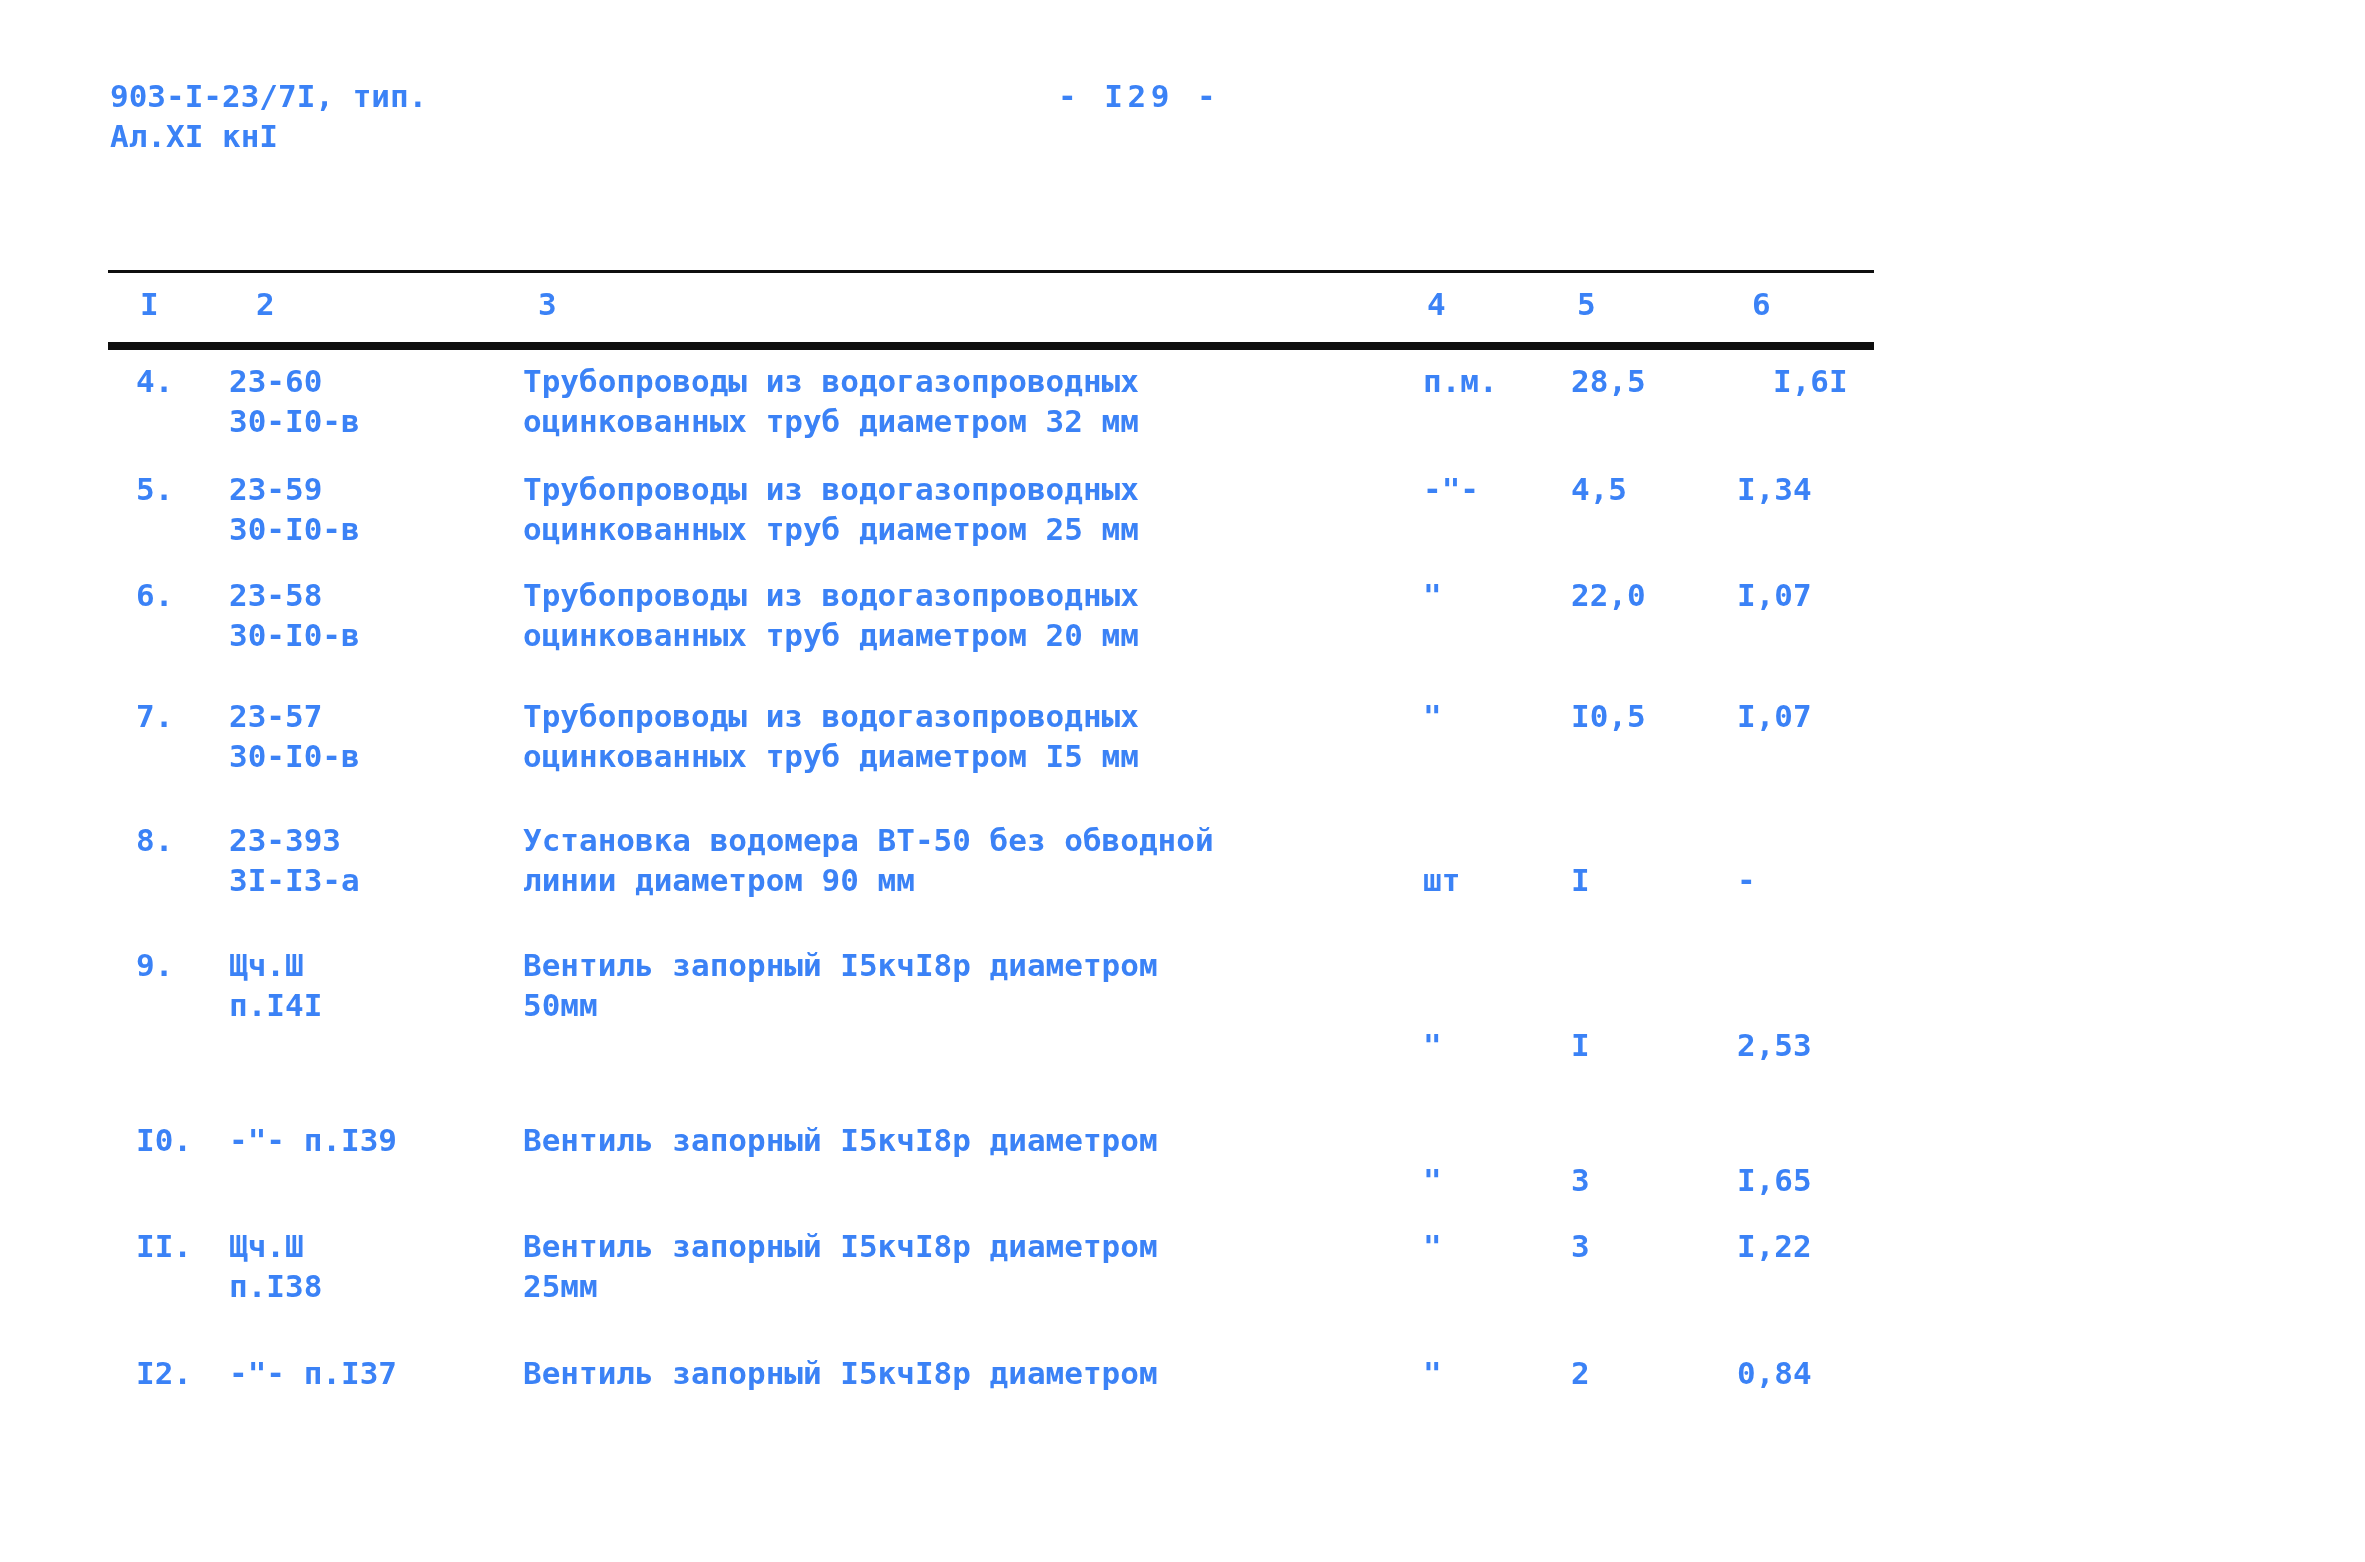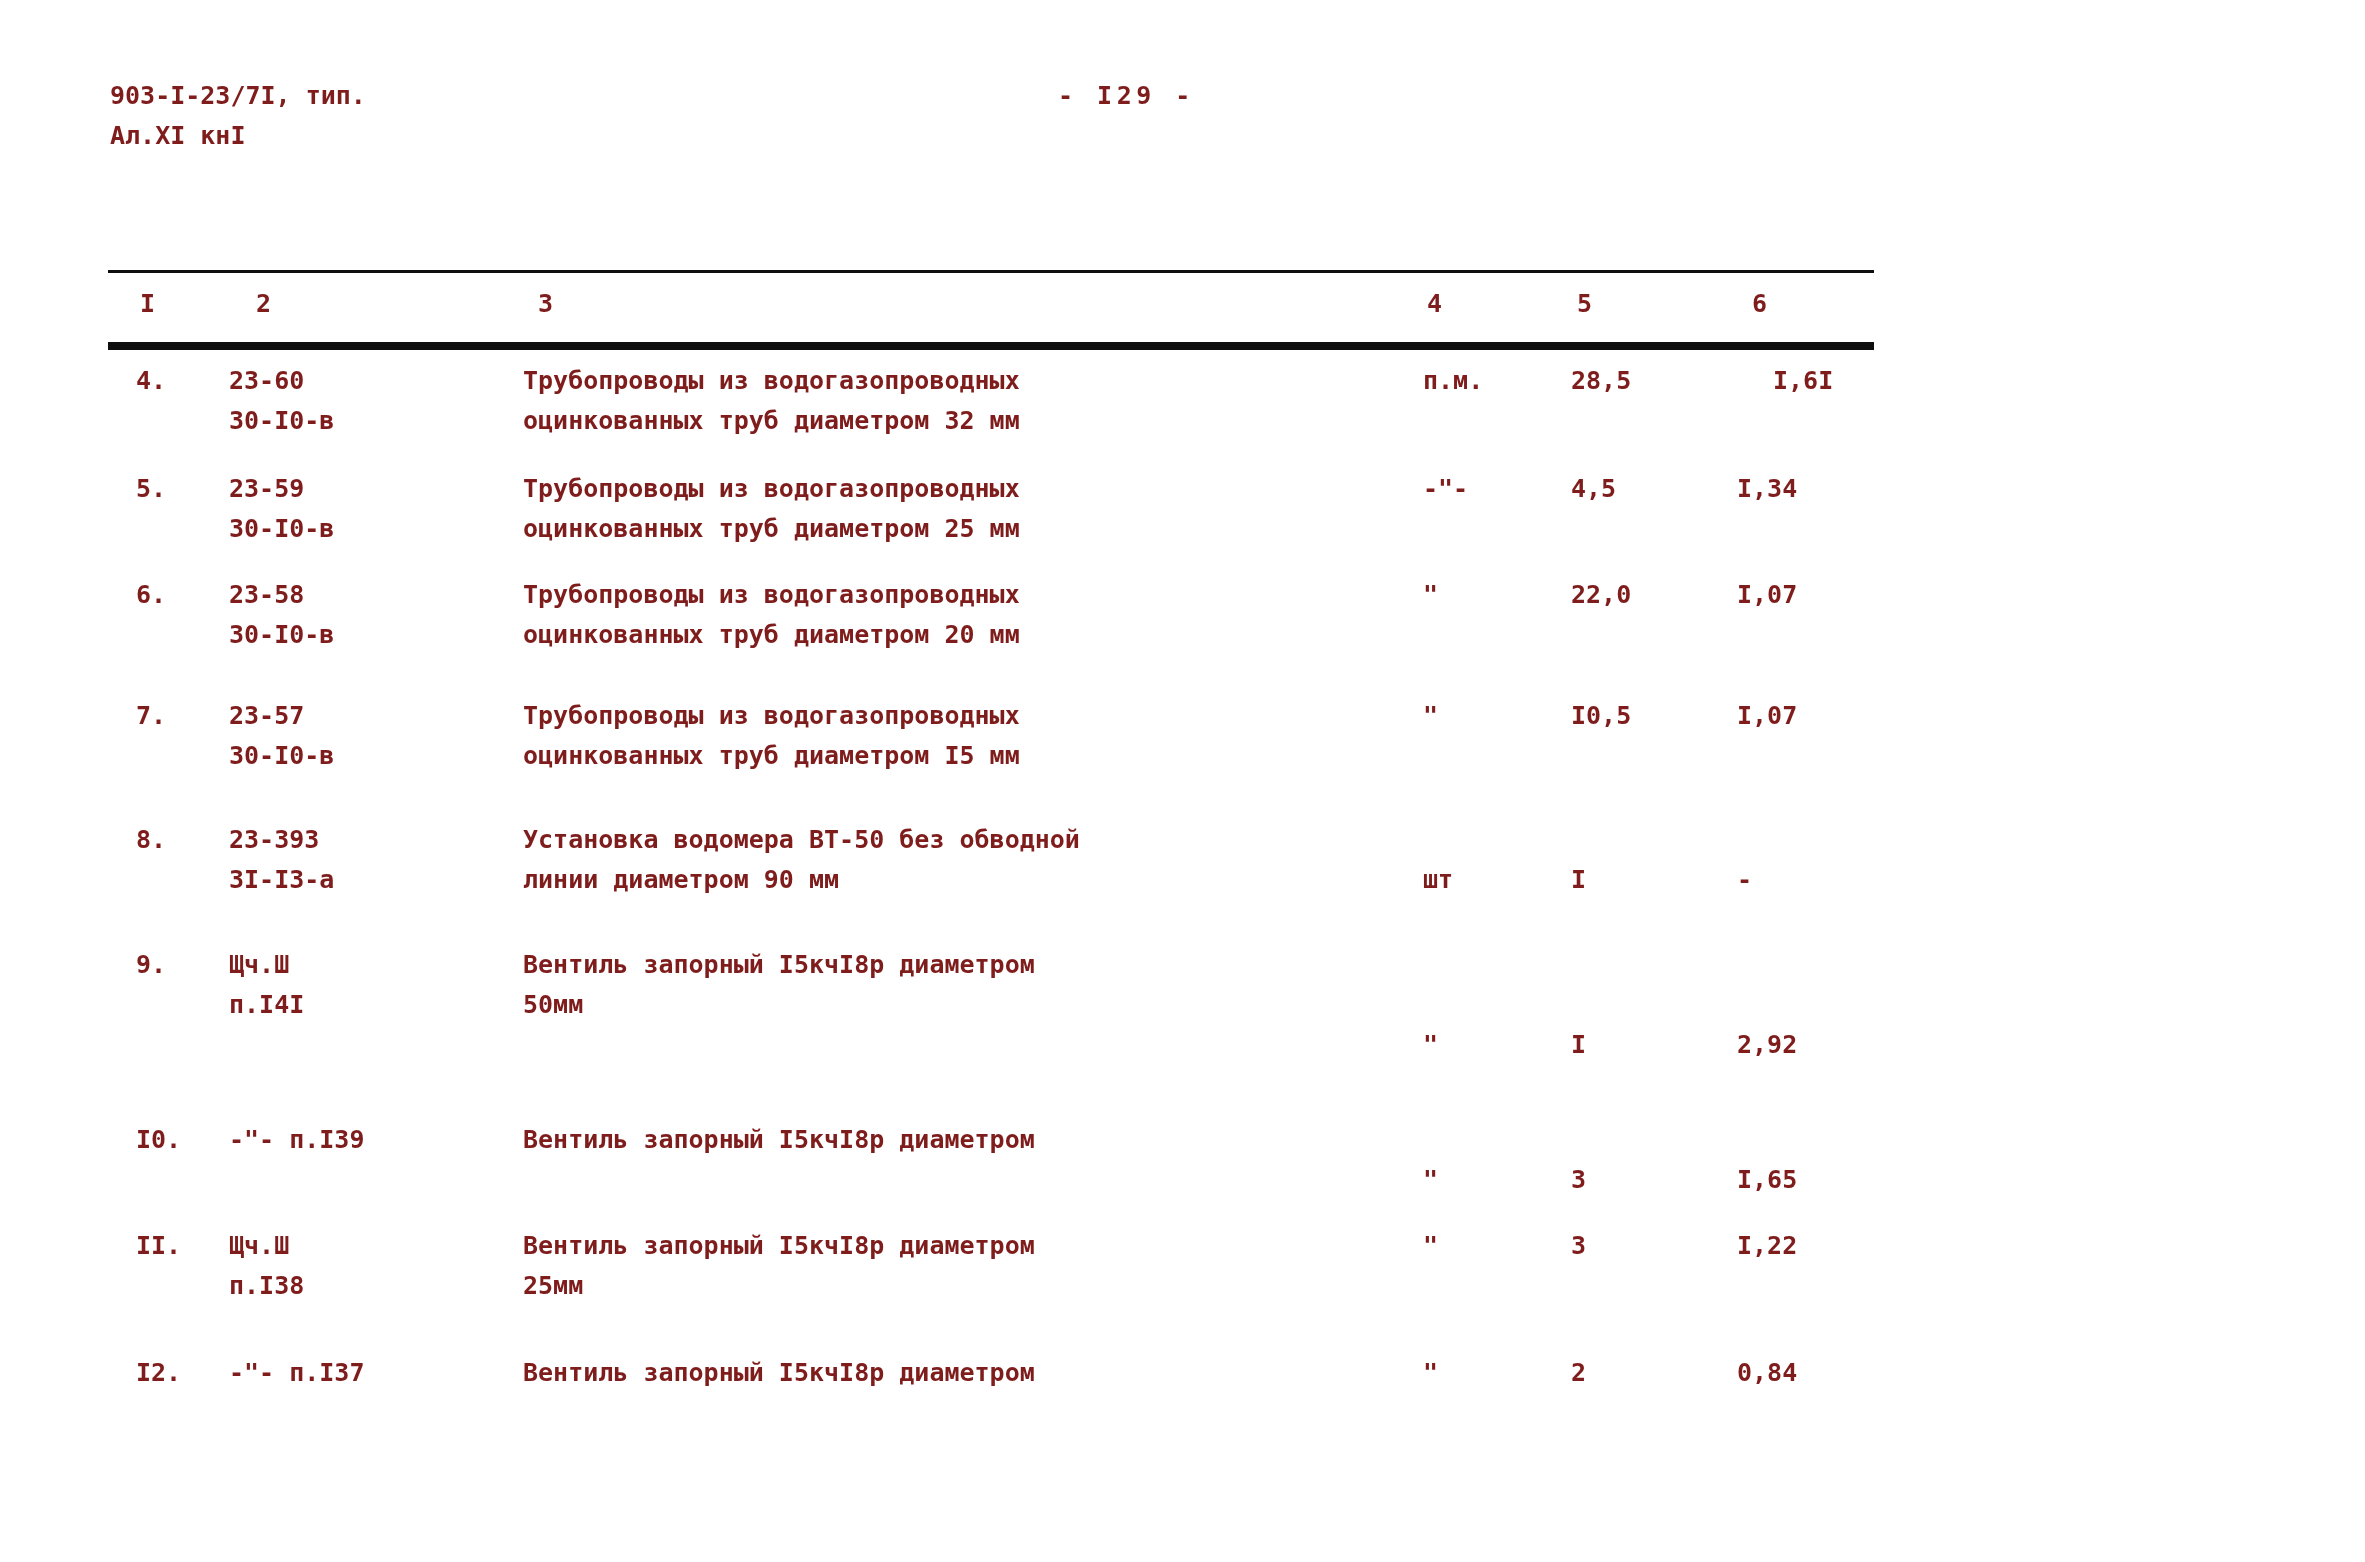--- a/index.html
+++ b/index.html
@@ -5,24 +5,24 @@
   html, body {
     margin: 0;
     padding: 0;
     background: #ffffff;
   }
   .page {
     position: relative;
     width: 1874px;
     height: 1563px;
     background: #ffffff;
-    color: #7f1d1d;
+    color: #3b82f6;
     font-family: "DejaVu Sans Mono", "Liberation Mono", monospace;
     font-weight: 700;
-    font-size: 25px;
+    font-size: 31px;
     line-height: 40px;
     overflow: hidden;
   }
   .hdr-left   { position: absolute; top: 76px;  left: 110px; }
   .hdr-center { position: absolute; top: 76px;  left: 1058px; letter-spacing: 4.5px; }
   .hdr-right  { position: absolute; top: 74px;   left: 2003px; }
 
   .rule { position: absolute; background: #0e0e0e; }
   .rule-top  { top: 270px; left: 108px; width: 2155px; height: 3px; }
   .rule-head { top: 342px; left: 108px; width: 2156px; height: 7.6px; }
@@ -180,21 +180,21 @@
           <div class="line">Щч.Ш</div>
           <div class="line">п.I4I</div>
         </span>
         <span class="c-desc">
           <div class="line">Вентиль запорный I5кчI8р диаметром</div>
           <div class="line">50мм</div>
         </span>
         <div class="vals">
           <span class="c-unit" style="top: 80px;">"</span>
           <span class="c-qty" style="top: 80px;">I</span>
-          <span class="c-price" style="top: 80px;">2,92</span>
+          <span class="c-price" style="top: 80px;">2,53</span>
           <span class="c-total" style="top: 80px;">3</span>
         </div>
       </div>
       <div class="trow">
         <span class="c-num">I0.</span>
         <span class="c-code">
           <div class="line">-"- п.I39</div>
         </span>
         <span class="c-desc">
           <div class="line">Вентиль запорный I5кчI8р диаметром</div>

